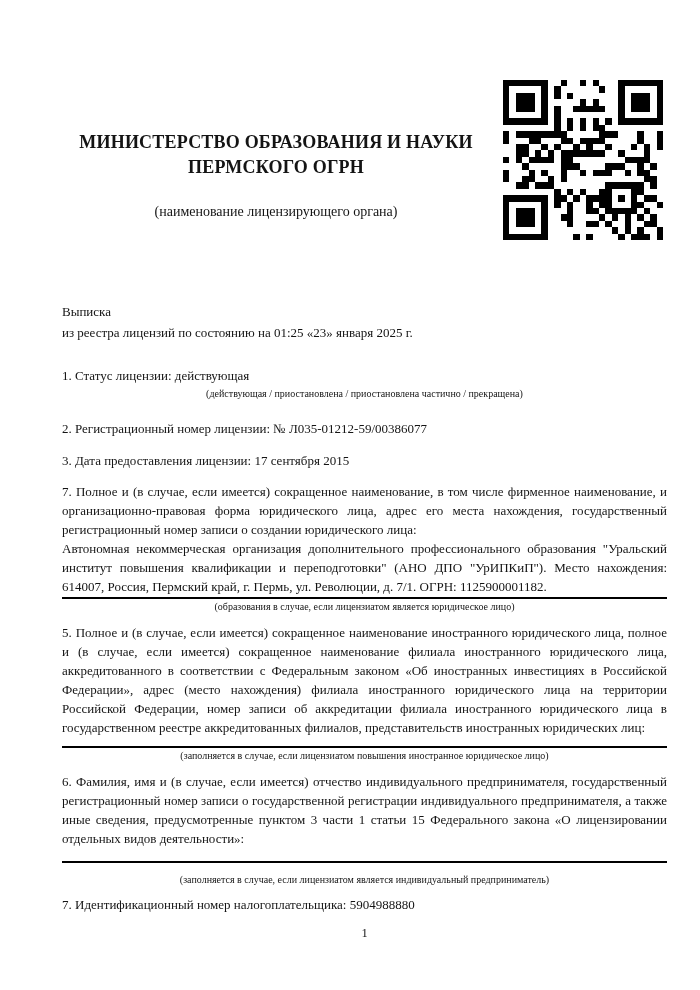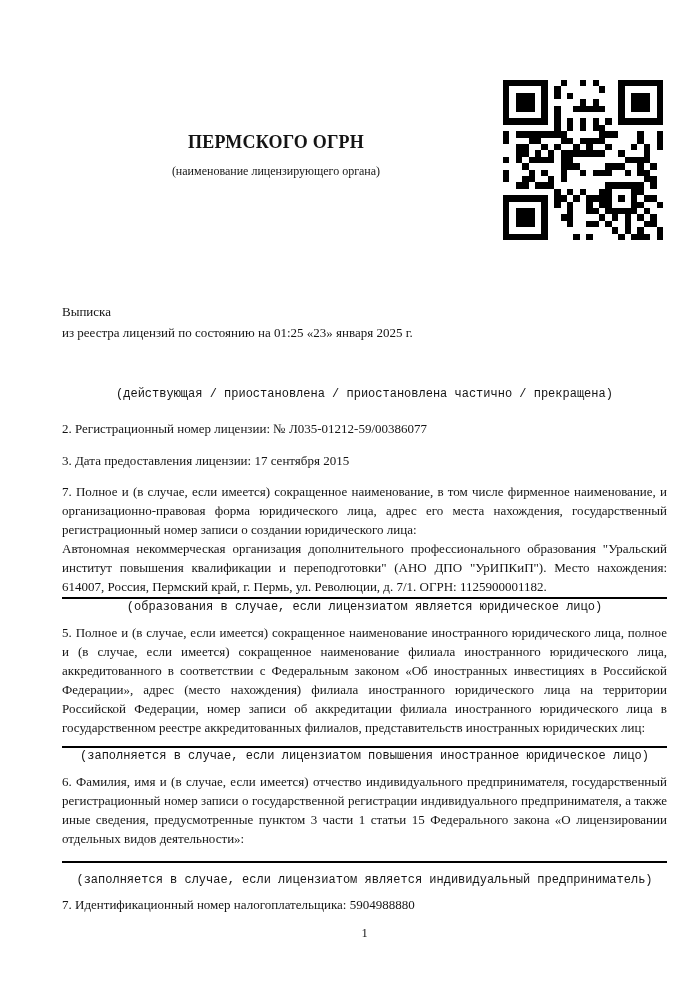--- a/index.html
+++ b/index.html
@@ -10,42 +10,43 @@
     margin:0 auto;
     background:#ffffff;
     font-family:"Liberation Serif", serif;
     color:#141414;
     overflow:hidden;
   }
   .blk { position:absolute; left:62px; width:605px; }
 
   .ministry { position:absolute; left:62px; top:130px; width:428px; text-align:center; }
   .ministry-line { font-size:18px; font-weight:bold; line-height:25px; letter-spacing:0.2px; }
-  .ministry-caption { font-size:12px; margin-top:9px; }
+  .ministry-caption { font-size:14px; margin-top:24px; }
 
   .qr { position:absolute; left:503px; top:80px; width:160px; height:160px; }
 
   .doc-title { top:301px; text-align:left; font-size:13px; line-height:21px; }
 
   .item  { font-size:13px; line-height:16px; }
-  .caption { font-size:12px; text-align:center; line-height:12px;font-family:Liberation Mono, monospace; }
+  .caption { font-size:10px; text-align:center; line-height:12px; }
 
   .para { font-size:13px; line-height:19px; }
   .para > div { text-align:justify; text-align-last:left; }
 
   .rule { height:0; border-top:2px solid #000; }
 
   .page-number { top:926px; text-align:center; font-size:12.5px; }
 </style>
 </head>
 <body>
 
 <div class="page">
 
   <div class="ministry">
+    <div class="ministry-line">МИНИСТЕРСТВО ОБРАЗОВАНИЯ И НАУКИ</div>
     <div class="ministry-line">ПЕРМСКОГО ОГРН</div>
     <div class="ministry-caption">(наименование лицензирующего органа)</div>
   </div>
 
   <div class="qr" id="qr"><svg viewBox="0 0 25 25" width="160" height="160" shape-rendering="crispEdges" fill="#000">
         <rect x="0" y="0" width="1" height="1"></rect>
         <rect x="1" y="0" width="1" height="1"></rect>
         <rect x="2" y="0" width="1" height="1"></rect>
         <rect x="3" y="0" width="1" height="1"></rect>
         <rect x="4" y="0" width="1" height="1"></rect>
@@ -328,20 +329,21 @@
         <rect x="21" y="24" width="1" height="1"></rect>
         <rect x="22" y="24" width="1" height="1"></rect>
         <rect x="24" y="24" width="1" height="1"></rect>
       </svg></div>
 
   <div class="blk doc-title">
     <div>Выписка</div>
     <div>из реестра лицензий по состоянию на 01:25 «23» января 2025 г.</div>
   </div>
 
+  <div class="blk item" style="top:368px">1. Статус лицензии: действующая</div>
   <div class="blk caption" style="top:388px">(действующая / приостановлена / приостановлена частично / прекращена)</div>
 
   <div class="blk item" style="top:421px">2. Регистрационный номер лицензии: № Л035-01212-59/00386077</div>
 
   <div class="blk item" style="top:453px">3. Дата предоставления лицензии: 17 сентября 2015</div>
 
   <div class="blk para" style="top:482px">
     <div>7. Полное и (в случае, если имеется) сокращенное наименование, в том числе фирменное наименование, и организационно-правовая форма юридического лица, адрес его места нахождения, государственный регистрационный номер записи о создании юридического лица:</div>
     <div>Автономная некоммерческая организация дополнительного профессионального образования "Уральский институт повышения квалификации и переподготовки" (АНО ДПО "УрИПКиП"). Место нахождения: 614007, Россия, Пермский край, г. Пермь, ул. Революции, д. 7/1. ОГРН: 1125900001182.</div>
   </div>

